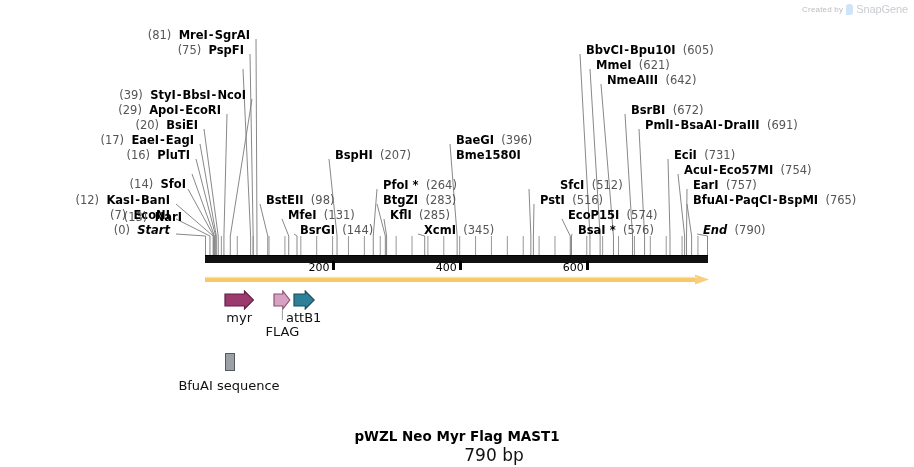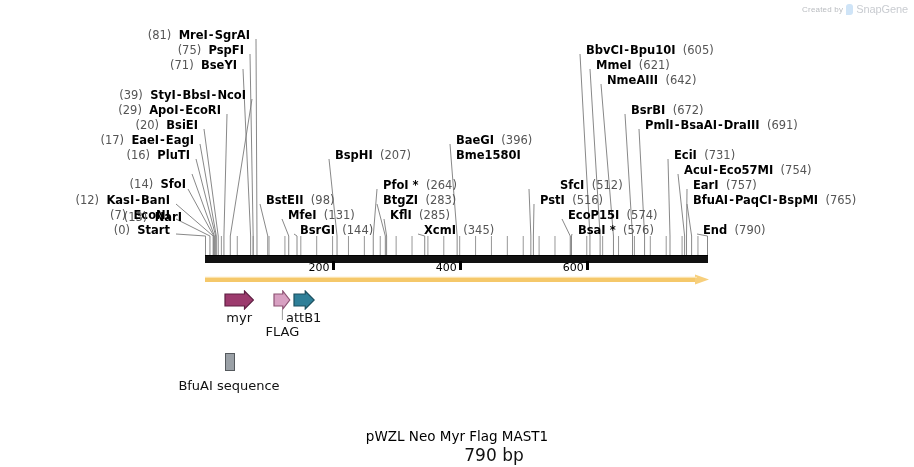--- a/index.html
+++ b/index.html
@@ -33,21 +33,21 @@
   
   #labels{left:0;top:28px;width:914px;height:220px;}
   .lblrow{
     position:absolute;
     white-space:nowrap;
     font-size:11.5px;
     line-height:15px;
     font-family:"DejaVu Sans", sans-serif;
   }
   .lblrow .enz{font-weight:bold;color:#000;}
-  .lblrow .enz.ital{}
+  .lblrow .enz.ital{font-style:italic;}
   .lblrow .pos{color:#555;font-weight:normal;}
   .lblrow .dash{font-weight:bold;color:#000;padding:0 1px;}
   .lblrow.r{text-align:right;}
 
   
   #leaders{left:0;top:0;width:914px;height:467px;pointer-events:none;}
 
   
   #ruler-wrap{left:0;top:0;width:914px;height:467px;}
   #ruler-bar{
@@ -78,21 +78,21 @@
     text-align:center;
   }
   .kozak-box{
     position:absolute;width:8px;height:16px;
     background:#9aa0a6;border:1px solid #55595d;
   }
 
   
   #title{
     left:0;top:428px;width:914px;text-align:center;
-    font-size:13.5px;font-weight:normal;color:#000;
+    font-size:13.5px;font-weight:bold;color:#000;
     font-family:"DejaVu Sans", sans-serif;
   }
   #subtitle{
     left:0;top:445px;width:914px;text-align:center;
     font-size:17px;color:#111;
     font-family:"DejaVu Sans", sans-serif;
     padding-left:37px;
   }
 </style>
 </head>
@@ -148,21 +148,20 @@
     <div class="lblrow r" style="top: 195px; left: 0px; width: 170px; text-align: right;"><span class="pos">(0)</span>&nbsp; <span class="enz ital">Start</span></div>
     <div class="lblrow r" style="top: 180px; left: 0px; width: 170px; text-align: right;"><span class="pos">(7)</span>&nbsp; <span class="enz">EcoNI</span></div>
     <div class="lblrow r" style="top: 165px; left: 0px; width: 170px; text-align: right;"><span class="pos">(12)</span>&nbsp; <span class="enz">KasI</span><span class="dash">-</span><span class="enz">BanI</span></div>
     <div class="lblrow r" style="top: 150px; left: 0px; width: 182px; text-align: right; margin-top: 32px;"><span class="pos">(13)</span>&nbsp; <span class="enz">NarI</span></div>
     <div class="lblrow r" style="top: 149px; left: 0px; width: 186px; text-align: right;"><span class="pos">(14)</span>&nbsp; <span class="enz">SfoI</span></div>
     <div class="lblrow r" style="top: 120px; left: 0px; width: 190px; text-align: right;"><span class="pos">(16)</span>&nbsp; <span class="enz">PluTI</span></div>
     <div class="lblrow r" style="top: 105px; left: 0px; width: 194px; text-align: right;"><span class="pos">(17)</span>&nbsp; <span class="enz">EaeI</span><span class="dash">-</span><span class="enz">EagI</span></div>
     <div class="lblrow r" style="top: 90px; left: 0px; width: 198px; text-align: right;"><span class="pos">(20)</span>&nbsp; <span class="enz">BsiEI</span></div>
     <div class="lblrow r" style="top: 75px; left: 0px; width: 221px; text-align: right;"><span class="pos">(29)</span>&nbsp; <span class="enz">ApoI</span><span class="dash">-</span><span class="enz">EcoRI</span></div>
     <div class="lblrow r" style="top: 60px; left: 0px; width: 246px; text-align: right;"><span class="pos">(39)</span>&nbsp; <span class="enz">StyI</span><span class="dash">-</span><span class="enz">BbsI</span><span class="dash">-</span><span class="enz">NcoI</span></div>
-    <div class="lblrow r" style="top: 30px; left: 0px; width: 237px; text-align: right;"><span class="pos">(71)</span>&nbsp; <span class="enz">BseYI</span></div>
     <div class="lblrow r" style="top: 15px; left: 0px; width: 244px; text-align: right;"><span class="pos">(75)</span>&nbsp; <span class="enz">PspFI</span></div>
     <div class="lblrow r" style="top: 0px; left: 0px; width: 250px; text-align: right;"><span class="pos">(81)</span>&nbsp; <span class="enz">MreI</span><span class="dash">-</span><span class="enz">SgrAI</span></div>
     <div class="lblrow" style="top: 165px; left: 266px;"><span class="enz">BstEII</span>&nbsp; <span class="pos">(98)</span></div>
     <div class="lblrow" style="top: 180px; left: 288px;"><span class="enz">MfeI</span>&nbsp; <span class="pos">(131)</span></div>
     <div class="lblrow" style="top: 195px; left: 300px;"><span class="enz">BsrGI</span>&nbsp; <span class="pos">(144)</span></div>
     <div class="lblrow" style="top: 120px; left: 335px;"><span class="enz">BspHI</span>&nbsp; <span class="pos">(207)</span></div>
     <div class="lblrow" style="top: 150px; left: 383px;"><span class="enz">PfoI *</span>&nbsp; <span class="pos">(264)</span></div>
     <div class="lblrow" style="top: 165px; left: 383px;"><span class="enz">BtgZI</span>&nbsp; <span class="pos">(283)</span></div>
     <div class="lblrow" style="top: 180px; left: 390px;"><span class="enz">KflI</span>&nbsp; <span class="pos">(285)</span></div>
     <div class="lblrow" style="top: 195px; left: 424px;"><span class="enz">XcmI</span>&nbsp; <span class="pos">(345)</span></div>

